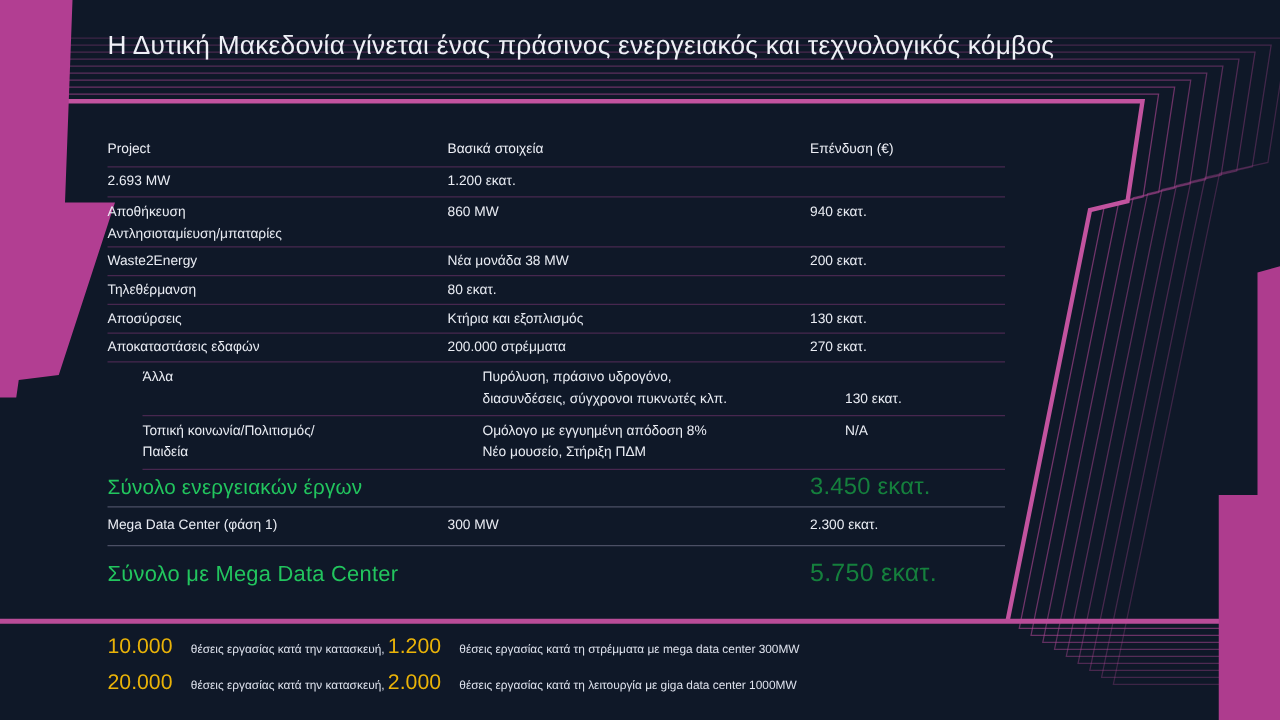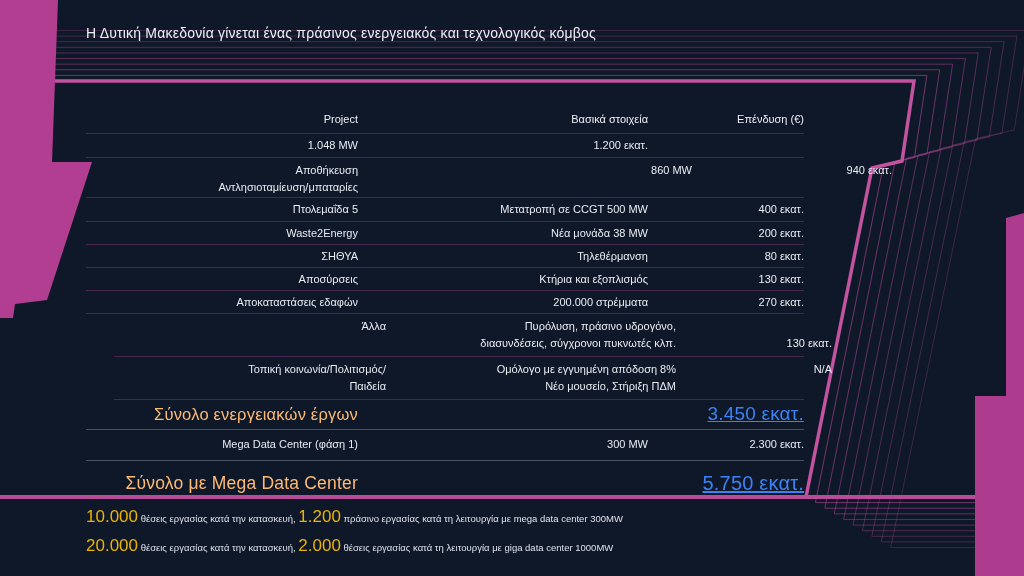--- a/index.html
+++ b/index.html
@@ -5,48 +5,48 @@
   html,body{margin:0;padding:0;background:#0a1220;}
   .slide{
     position:relative;width:1024px;height:576px;overflow:hidden;
     background:#0f1828;
     font-family:"Liberation Sans", sans-serif;
     color:#e9ecf3;
   }
   .bg{position:absolute;inset:0;}
   .title{
     position:absolute;left:86px;top:25px;margin:0;
-    font-size:14px;font-weight:400;letter-spacing:.2px;color:#eef0f6;
+    font-size:21px;font-weight:400;letter-spacing:.2px;color:#eef0f6;
   }
   .table{position:absolute;left:86px;top:105px;width:718px;}
   .row{
     display:grid;grid-template-columns:272px 290px 156px;
-    align-items:center;border-bottom:1px solid rgba(150,62,133,.42);text-align:right;
+    align-items:center;border-bottom:1px solid rgba(150,62,133,.42);
   }
   .cell{font-size:11px;line-height:1.5;white-space:pre-line;color:#e9ecf3;}
   .th{font-size:11px;color:#eceef5;}
   .hdr{min-height:28px;}
   .rh24{min-height:23px;}
-  .rh39{min-height:39px;gap:44px;}
+  .rh39{min-height:39px;}
   .rh23{min-height:22px;}
   .rh42{min-height:42px;margin-left:28px;}
   .tall{align-items:start;}
   .tall .cell{padding-top:4px;}
   .tall.shift3 .c3{padding-top:21px;}
   .totalrow{min-height:28px;border-bottom:1px solid rgba(173,170,200,.38);}
-  .total-label{font-size:16.5px;color:#fdba74;letter-spacing:.2px;}
-  .total-value{font-size:19px;color:#3b82f6;letter-spacing:.2px;text-decoration:underline;}
+  .total-label{font-size:16.5px;color:#22c55e;letter-spacing:.2px;}
+  .total-value{font-size:19px;color:#15803d;letter-spacing:.2px;}
   .megarow{min-height:30px;border-bottom:1px solid rgba(173,170,200,.38);}
   .finalrow{min-height:45px;border-bottom:none;}
   .final-label{font-size:17.5px;}
   .final-value{font-size:20px;}
   .notes{position:absolute;left:86px;top:507px;}
   .note-line{margin:0 0 9px 0;white-space:nowrap;}
   .note-big{font-size:17px;color:#eab308;}
-  .note-small{font-size:9.5px;color:#dde1ec;}
+  .note-small{font-size:9.5px;color:#dde1ec;padding-left:12px;}
 </style>
 </head>
 <body>
 
 <div class="slide">
 
   <svg class="bg" viewBox="0 0 1024 576" width="1024" height="576" aria-hidden="true">
     <defs>
       <path id="frameEcho" d="M 30 81 H 914 L 902 161 L 872 168 L 806 497 H 1100" fill="none" vector-effect="non-scaling-stroke"></path>
     </defs>
@@ -71,45 +71,39 @@
 
   <div class="table">
 
     <div class="row hdr">
       <div class="cell th c1">Project</div>
       <div class="cell th c2">Βασικά στοιχεία</div>
       <div class="cell th c3">Επένδυση (€)</div>
     </div>
 
     <div class="row rh24">
-      <div class="cell c2">1.048 MW</div>
+      <div class="cell c2">2.693 MW</div>
       <div class="cell c3">1.200 εκατ.</div>
     </div>
 
     <div class="row rh39 tall">
       <div class="cell c1">Αποθήκευση
 Αντλησιοταμίευση/μπαταρίες</div>
       <div class="cell c2">860 MW</div>
       <div class="cell c3">940 εκατ.</div>
     </div>
 
-    <div class="row rh24">
-      <div class="cell c1">Πτολεμαΐδα 5</div>
-      <div class="cell c2">Μετατροπή σε CCGT 500 MW</div>
-      <div class="cell c3">400 εκατ.</div>
-    </div>
 
     <div class="row rh23">
       <div class="cell c1">Waste2Energy</div>
       <div class="cell c2">Νέα μονάδα 38 MW</div>
       <div class="cell c3">200 εκατ.</div>
     </div>
 
     <div class="row rh23">
-      <div class="cell c1">ΣΗΘΥΑ</div>
       <div class="cell c2">Τηλεθέρμανση</div>
       <div class="cell c3">80 εκατ.</div>
     </div>
 
     <div class="row rh23">
       <div class="cell c1">Αποσύρσεις</div>
       <div class="cell c2">Κτήρια και εξοπλισμός</div>
       <div class="cell c3">130 εκατ.</div>
     </div>
 
@@ -149,20 +143,20 @@
     <div class="row finalrow">
       <div class="cell c1 total-label final-label">Σύνολο με Mega Data Center</div>
       <div class="cell c2"></div>
       <div class="cell c3 total-value final-value">5.750 εκατ.</div>
     </div>
 
   </div>
 
   <div class="notes">
     <p class="note-line">
-      <span class="note-big">10.000</span><span class="note-small"> θέσεις εργασίας κατά την κατασκευή, </span><span class="note-big">1.200</span><span class="note-small"> πράσινο εργασίας κατά τη λειτουργία με mega data center 300MW</span>
+      <span class="note-big">10.000</span><span class="note-small"> θέσεις εργασίας κατά την κατασκευή, </span><span class="note-big">1.200</span><span class="note-small"> θέσεις εργασίας κατά τη στρέμματα με mega data center 300MW</span>
     </p>
     <p class="note-line">
       <span class="note-big">20.000</span><span class="note-small"> θέσεις εργασίας κατά την κατασκευή, </span><span class="note-big">2.000</span><span class="note-small"> θέσεις εργασίας κατά τη λειτουργία με giga data center 1000MW</span>
     </p>
   </div>
 
 </div>
 
 </body></html>

